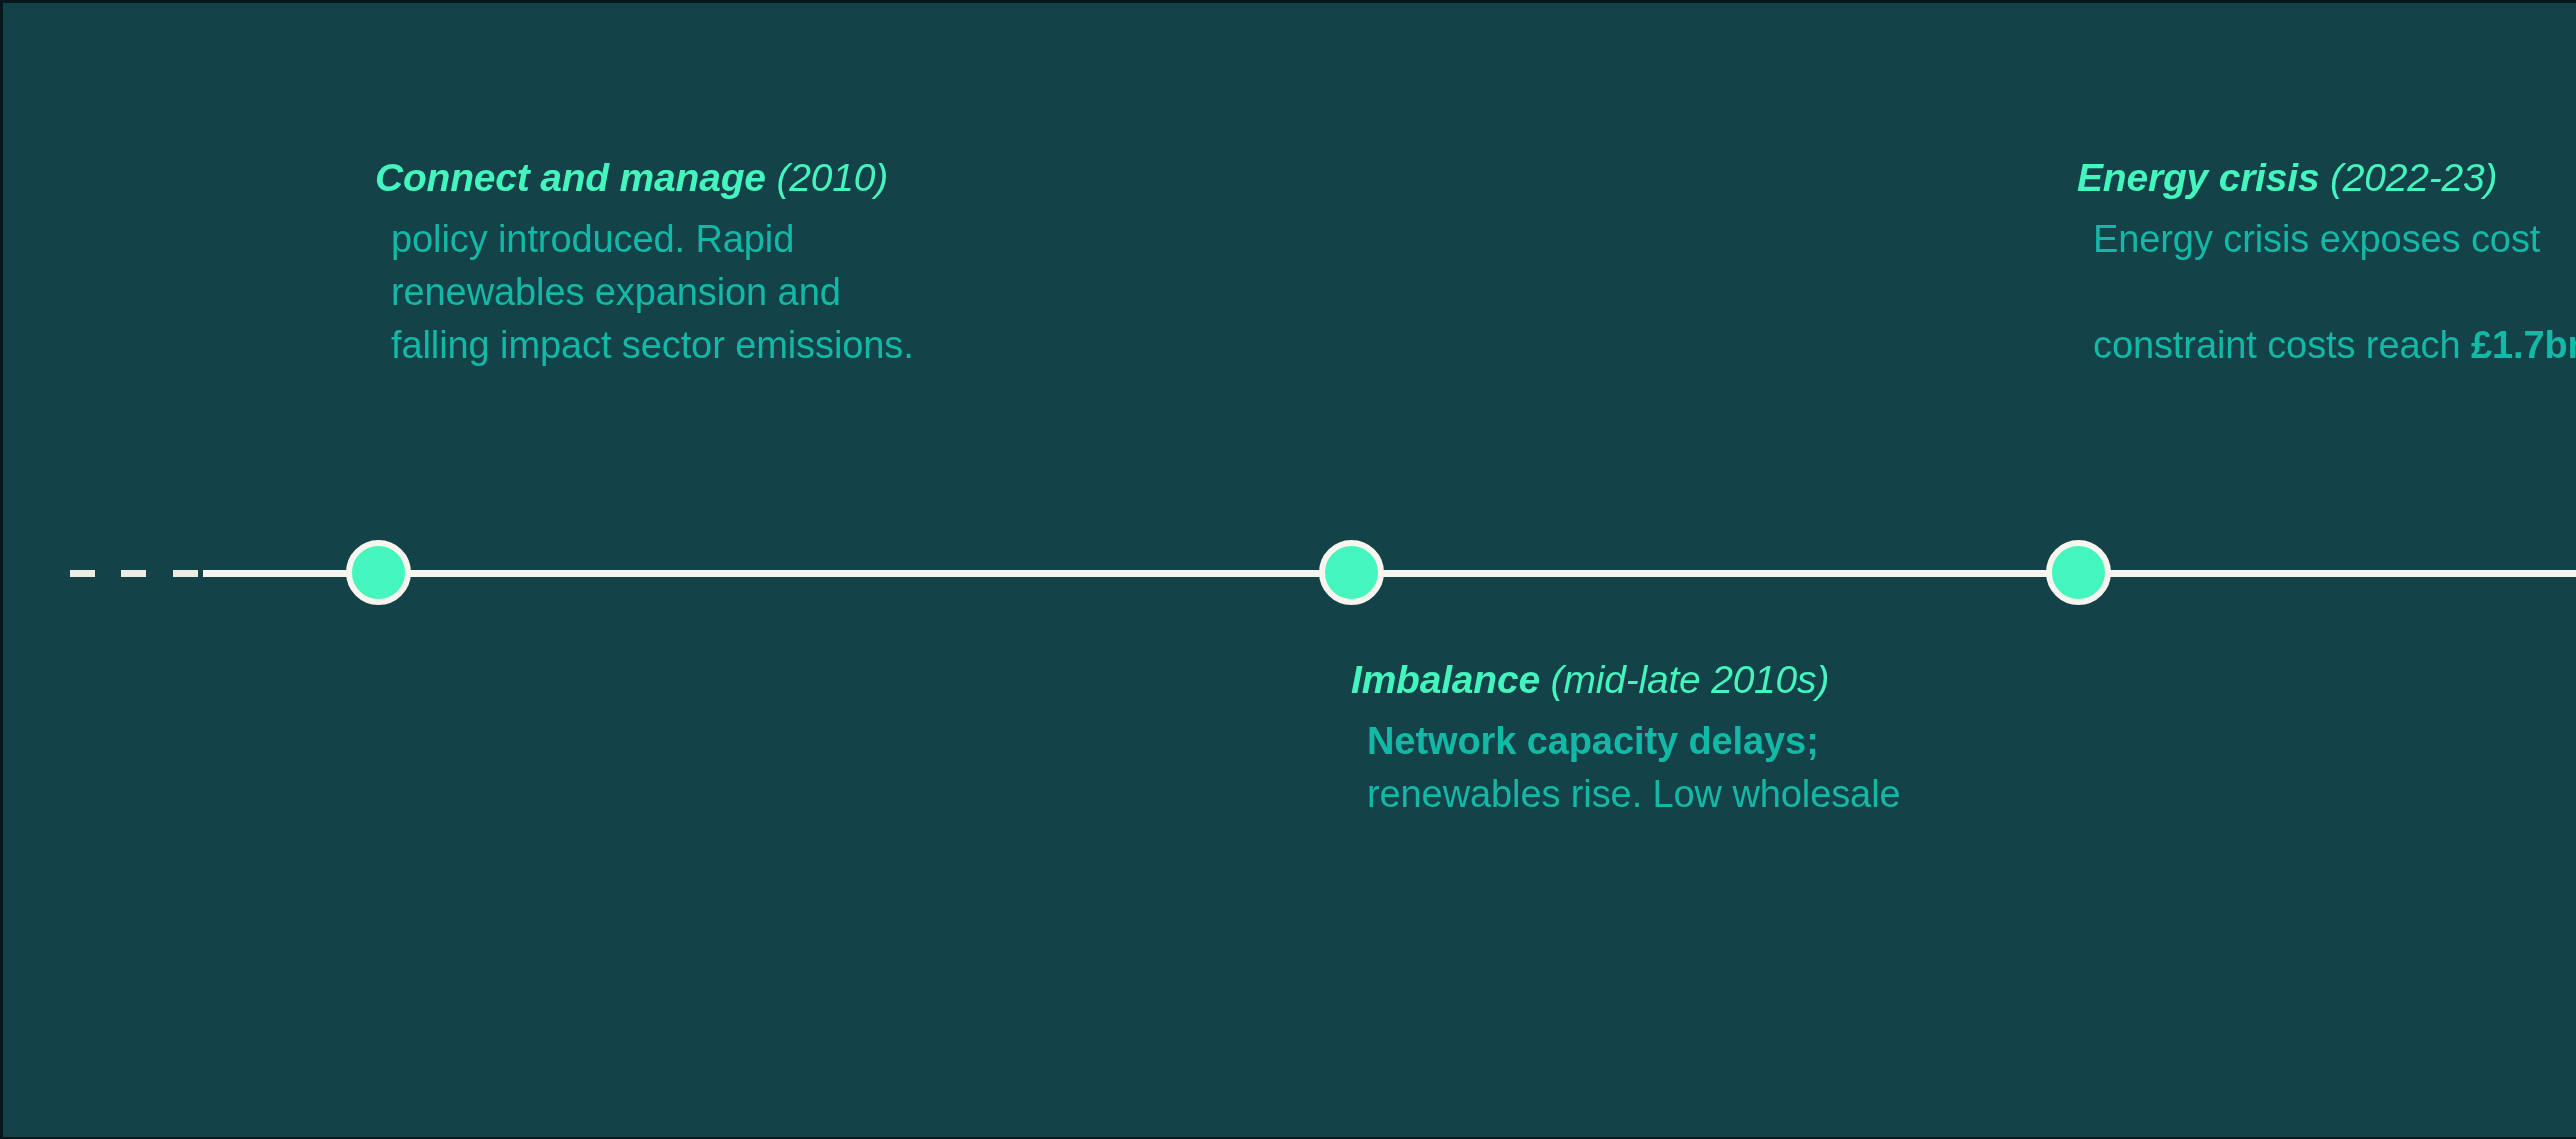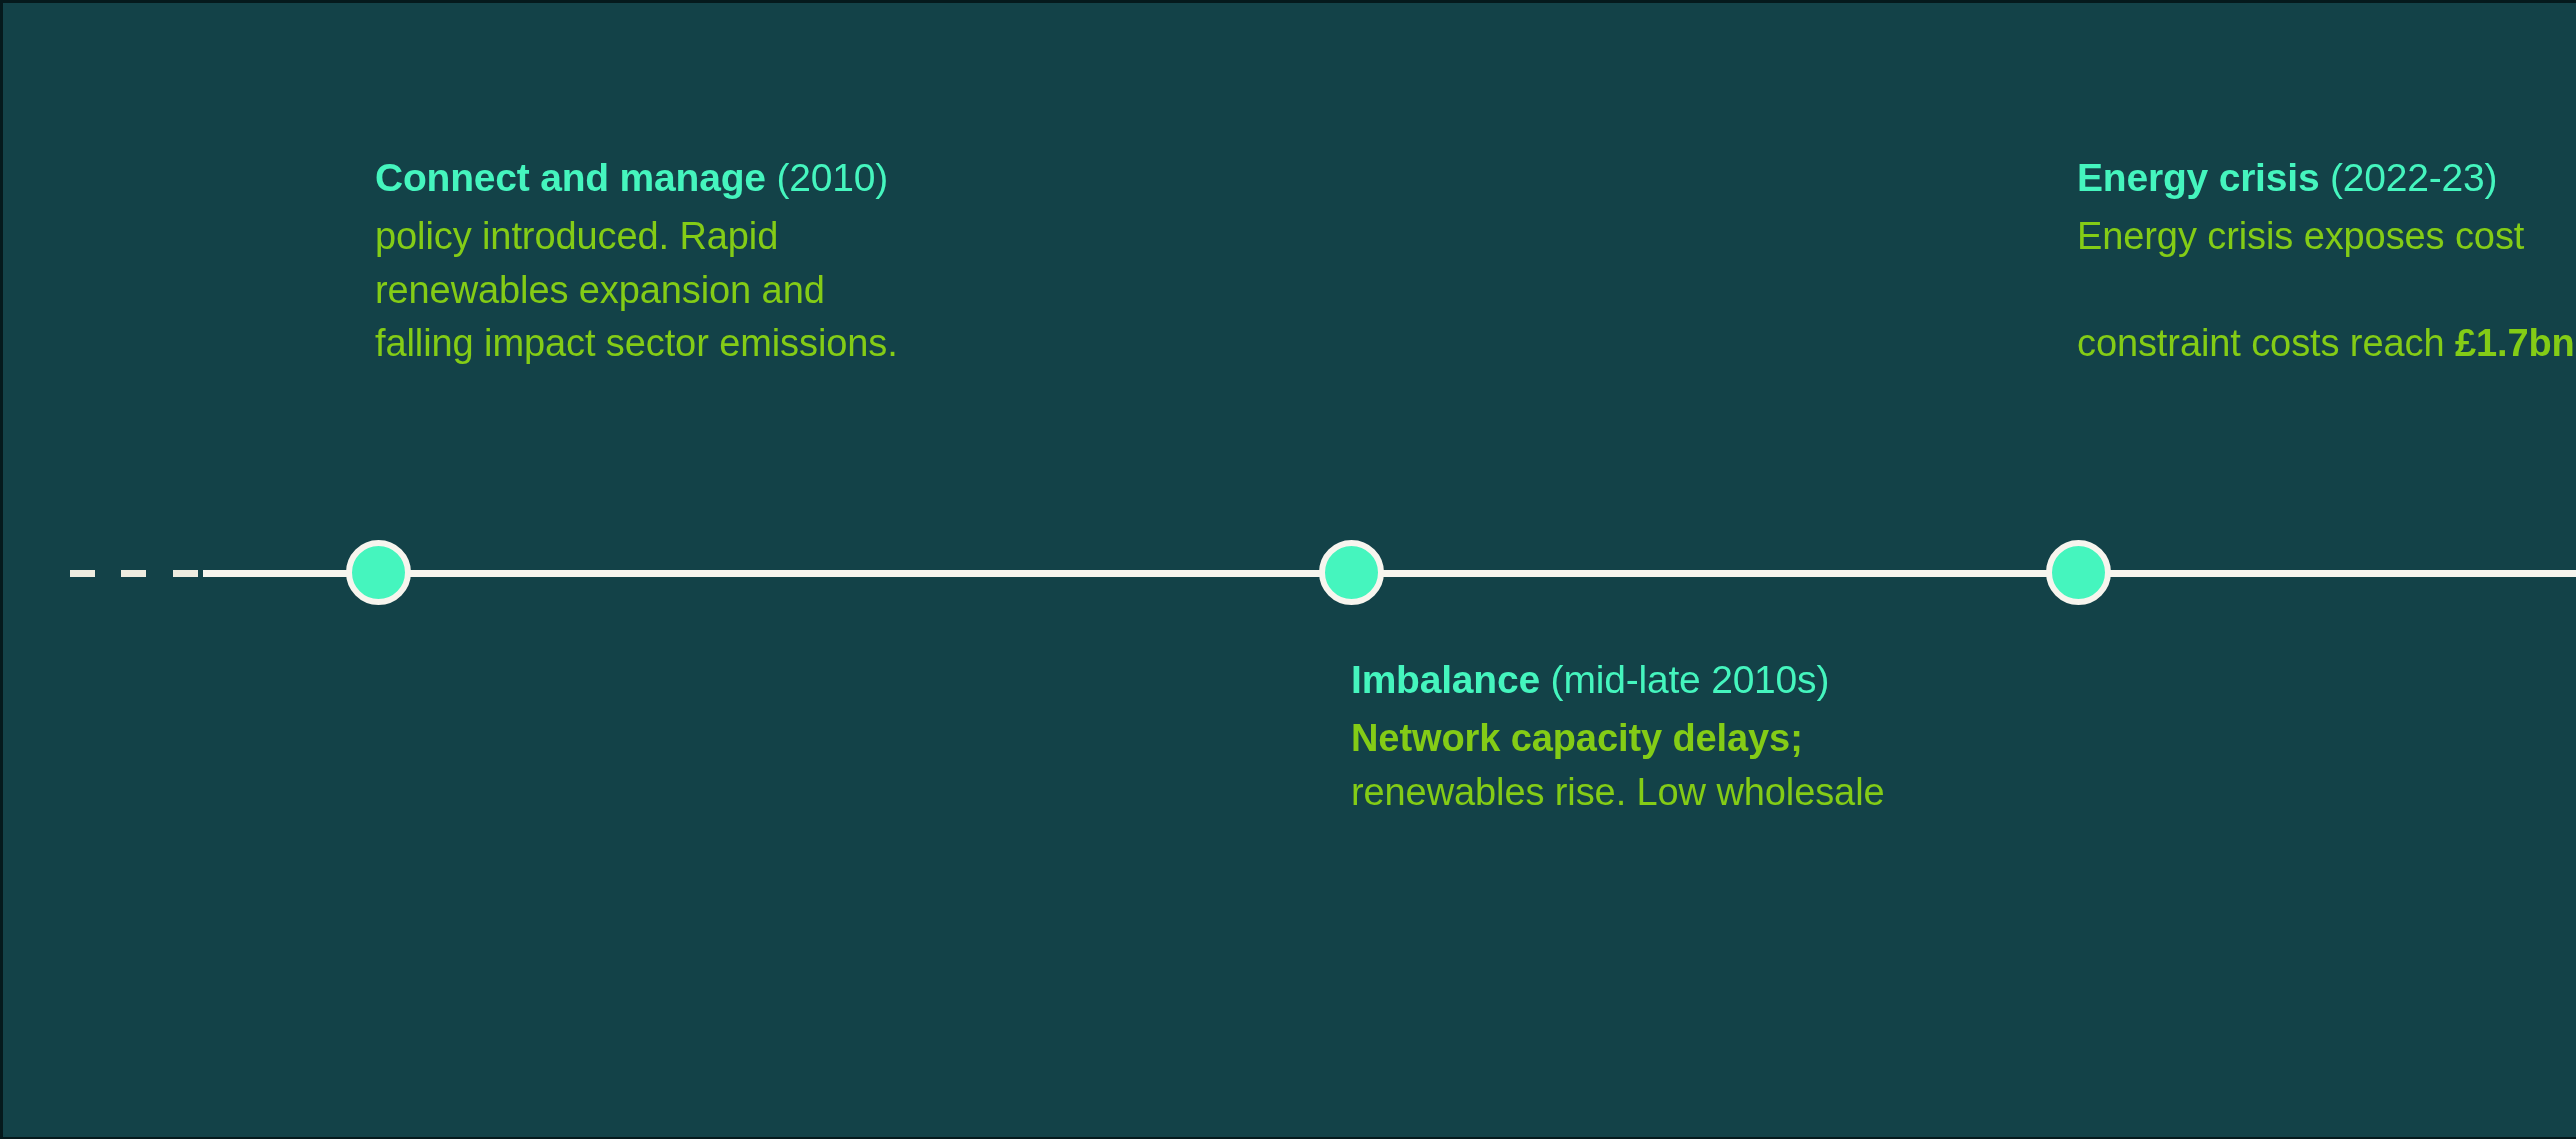--- a/index.html
+++ b/index.html
@@ -63,38 +63,39 @@
     position: absolute;
     color: #FFFFFF;
   }
 
   .event-heading {
     font-size: 39px;
     line-height: 1.0;
     margin: 0 0 13.4px 0;
     white-space: nowrap;
     letter-spacing: -0.2px;
+    font-style: italic;
   }
 
   .event-heading .ev-title {
     font-weight: 700;
     color: #45F5BE;
   }
 
   .event-heading .ev-period {
     font-weight: 400;
     color: #45F5BE;
   }
 
   .event-body {
     font-size: 38px;
     line-height: 1.40;
     font-weight: 400;
-    color: #84cc16;
-    margin: 0;
+    color: #14b8a6;
+    margin: 16px;
     letter-spacing: -0.1px;
   }
 
   .event-body b {
     font-weight: 700;
   }
 
   .block-above { }
   .block-below { }
 </style>

